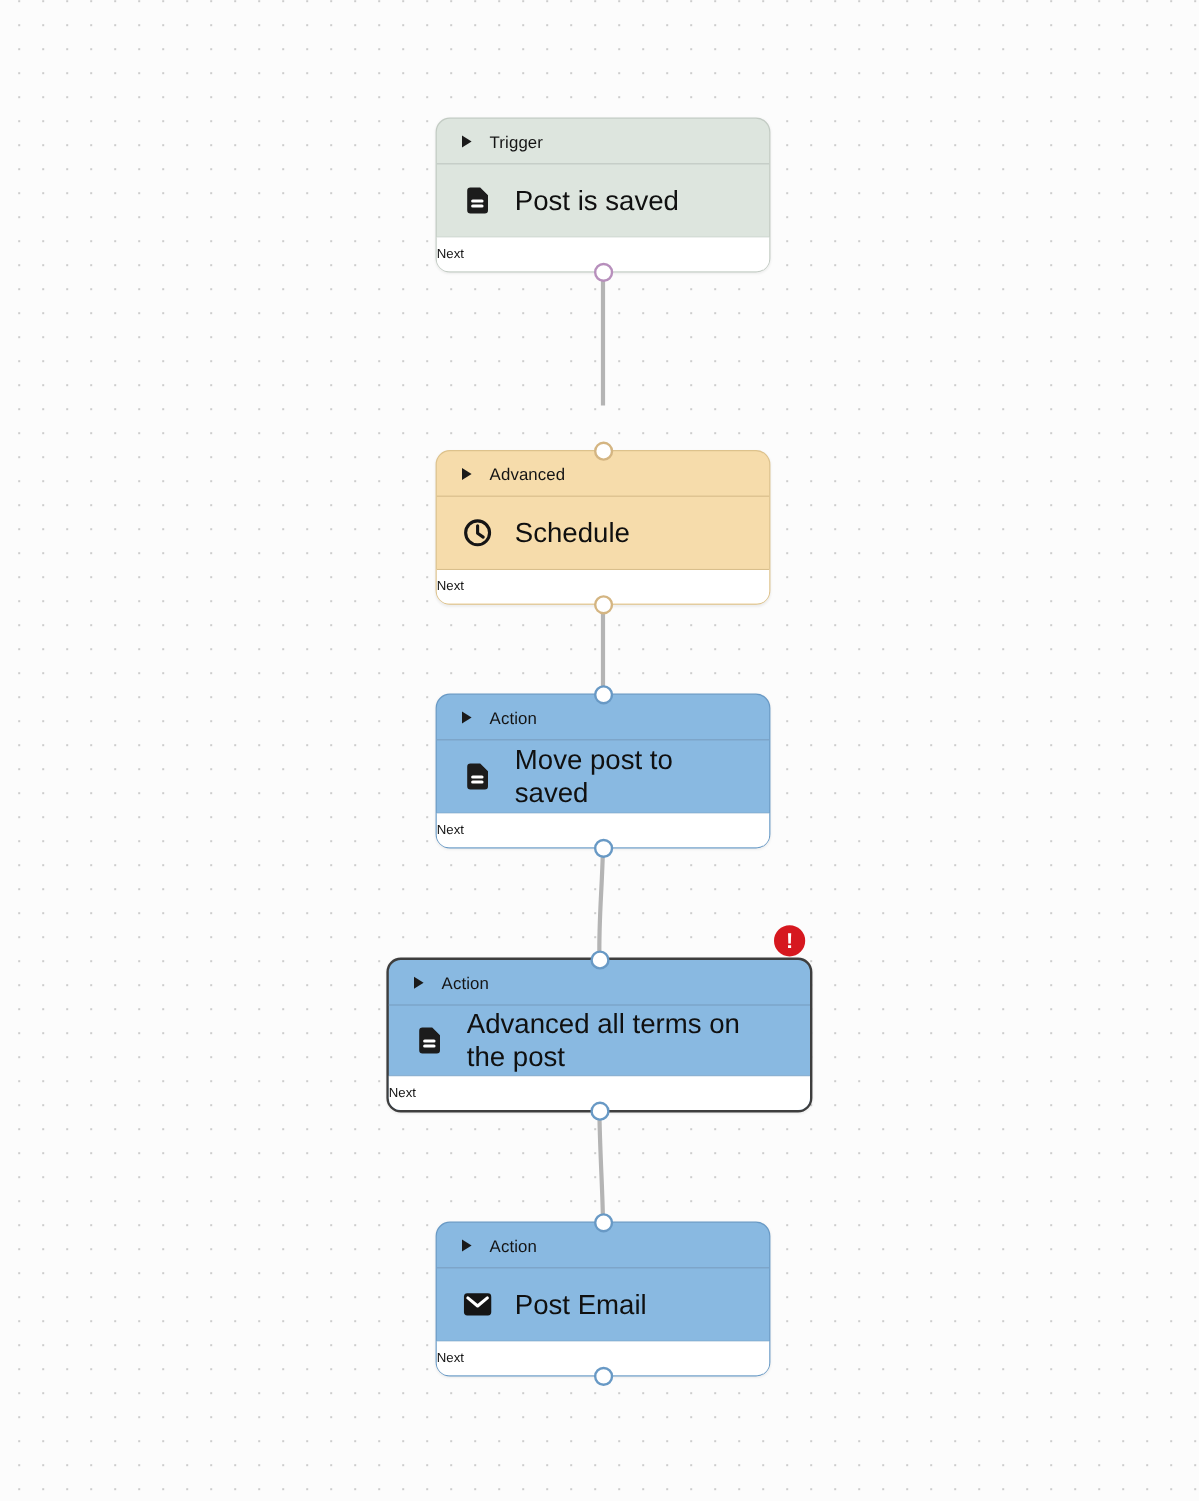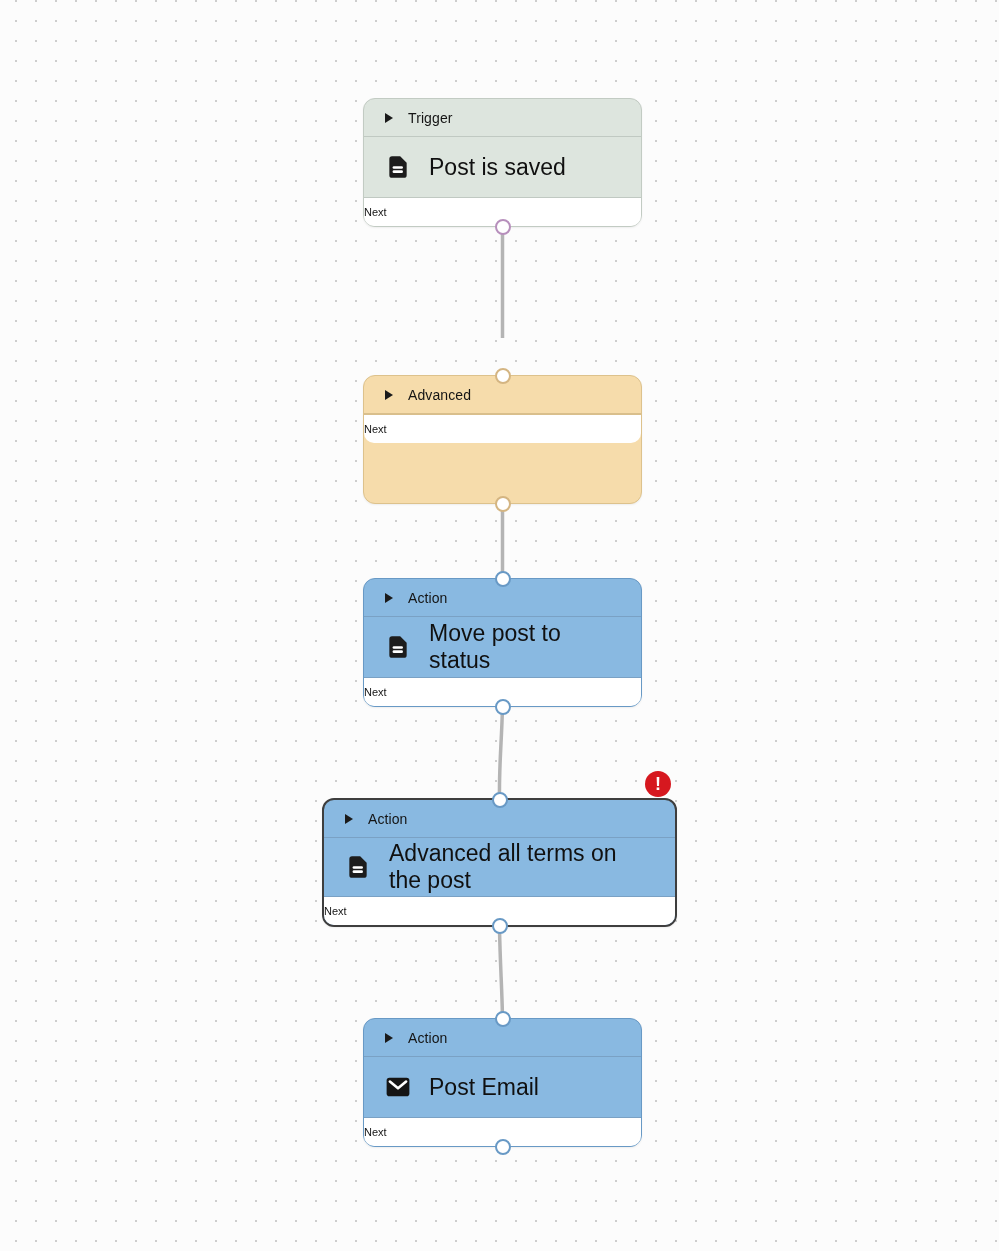--- a/index.html
+++ b/index.html
@@ -144,20 +144,31 @@
   </div>
     <div class="node" style="left: 363px; top: 338px; width: 279px; height: 129px; background: rgb(246, 220, 171); border-color: rgb(221, 194, 140); margin-top: 37px;">
     <div class="node-header" style="border-bottom-color: rgb(217, 191, 140);">
       <span class="tri">
         <svg width="10" height="12" viewBox="0 0 10 12">
             <path d="M1 1 L9 6 L1 11 Z" fill="#1a1a1a"></path>
           </svg>
       </span>
       <span class="cat">Advanced</span>
     </div>
+    <div class="node-body">
+      <span class="body-icon">
+
+        <svg width="26" height="26" viewBox="0 0 24 24">
+          <circle cx="12" cy="12" r="9.2" fill="none" stroke="#151515" stroke-width="2.4"></circle>
+          <polyline points="12,6.6 12,12.4 16.3,15.3" fill="none" stroke="#151515" stroke-width="2.4" stroke-linecap="round" stroke-linejoin="round"></polyline>
+        </svg>
+
+      </span>
+      <span class="title">Schedule</span>
+    </div>
     <div class="node-footer" style="border-top-color: rgb(217, 191, 140);">
       <span class="next">Next</span>
     </div>
     <span class="handle handle-top" style="border-color: rgb(212, 181, 130);"></span>
     <span class="handle handle-bottom" style="border-color: rgb(212, 181, 130);"></span>
 
   </div>
     <div class="node" style="left: 363px; top: 578px; width: 279px; height: 129px; background: rgb(137, 185, 225); border-color: rgb(104, 153, 197);">
     <div class="node-header" style="border-bottom-color: rgb(122, 161, 196);">
       <span class="tri">
@@ -169,21 +180,21 @@
     </div>
     <div class="node-body">
       <span class="body-icon">
         <svg width="26" height="26" viewBox="0 0 24 24">
           <path d="M6.5 2 A2.5 2.5 0 0 0 4 4.5 V19.5 A2.5 2.5 0 0 0 6.5 22 H17.5 A2.5 2.5 0 0 0 20 19.5 V8 L14 2 Z" fill="#1c1c1c"></path>
           <rect x="7" y="11.3" width="9.6" height="2.4" rx="1.2" fill="#ffffff"></rect>
           <rect x="7" y="15.1" width="9.6" height="2.4" rx="1.2" fill="#ffffff"></rect>
         </svg>
 
       </span>
-      <span class="title">Move post to status</span>
+      <span class="title">Move post to saved</span>
     </div>
     <div class="node-footer" style="border-top-color: rgb(122, 161, 196);">
       <span class="next">Next</span>
     </div>
     <span class="handle handle-top" style="border-color: rgb(104, 153, 197);"></span>
     <span class="handle handle-bottom" style="border-color: rgb(104, 153, 197);"></span>
 
   </div>
     <div class="node selected" style="left: 322px; top: 798px; width: 355px; height: 129px; background: rgb(137, 185, 225);">
     <div class="node-header" style="border-bottom-color: rgb(122, 161, 196);">

